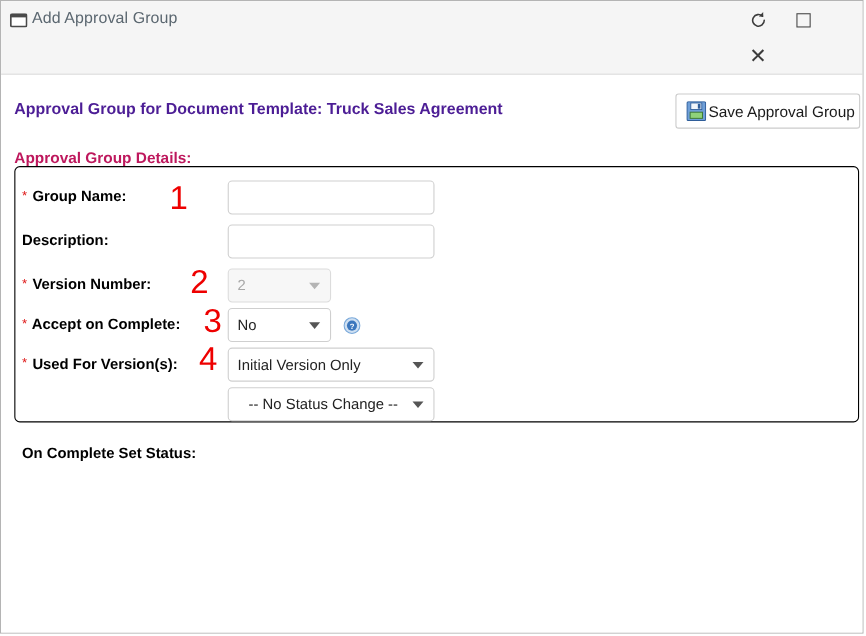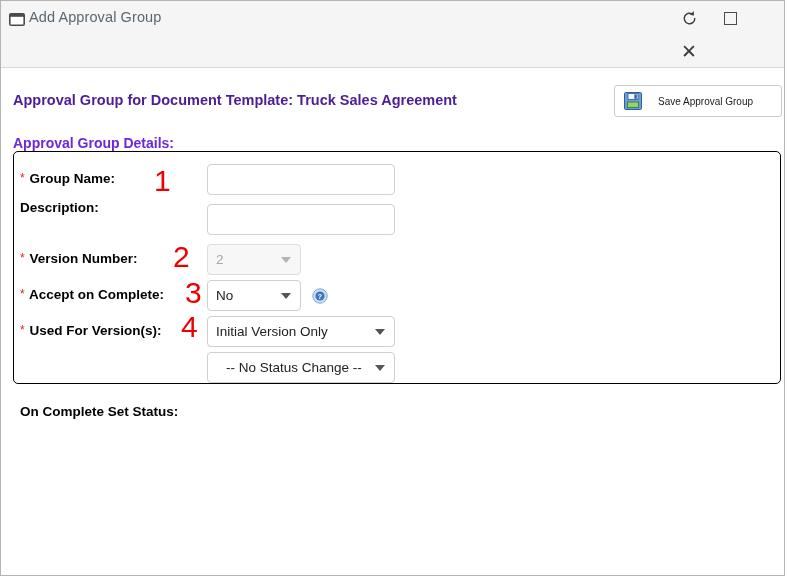--- a/index.html
+++ b/index.html
@@ -107,38 +107,38 @@
     background: #ffffff;
     border: 1px solid #cccccc;
     border-radius: 3px;
     box-sizing: border-box;
     display: flex;
     align-items: center;
     padding-left: 9px;
     cursor: pointer;
   }
   .save-button .label {
-    font-size: 10px;
+    font-size: 14px;
     color: #1a1a1a;
-    margin-left: 16px;
+    margin-left: 2px;
     white-space: nowrap;
   }
   .floppy {
     width: 18px;
     height: 18px;
     flex: 0 0 18px;
   }
 
   .section-label {
     position: absolute;
     left: 12px;
     top: 67px;
     font-size: 14px;
     font-weight: bold;
-    color: #6d28d9;
+    color: #be185d;
     white-space: nowrap;
   }
 
   
   .details-box {
     position: absolute;
     left: 12px;
     top: 83px;
     width: 768px;
     height: 233px;
@@ -293,21 +293,21 @@
 
       <div class="field-row">
         <span class="field-label" style="top:19px;">
           <span class="req">*</span>
           <span>Group Name:</span>
         </span>
         <input class="txt-input" style="top: 12px;" type="text" placeholder="">
       </div>
 
       <div class="field-row">
-        <span class="field-label" style="top:48px;">
+        <span class="field-label" style="top:59px;">
           <span>Description:</span>
         </span>
         <input class="txt-input" style="top: 52px;" type="text" placeholder="">
       </div>
 
       <div class="field-row">
         <span class="field-label" style="top:99px;">
           <span class="req">*</span>
           <span>Version Number:</span>
         </span>

